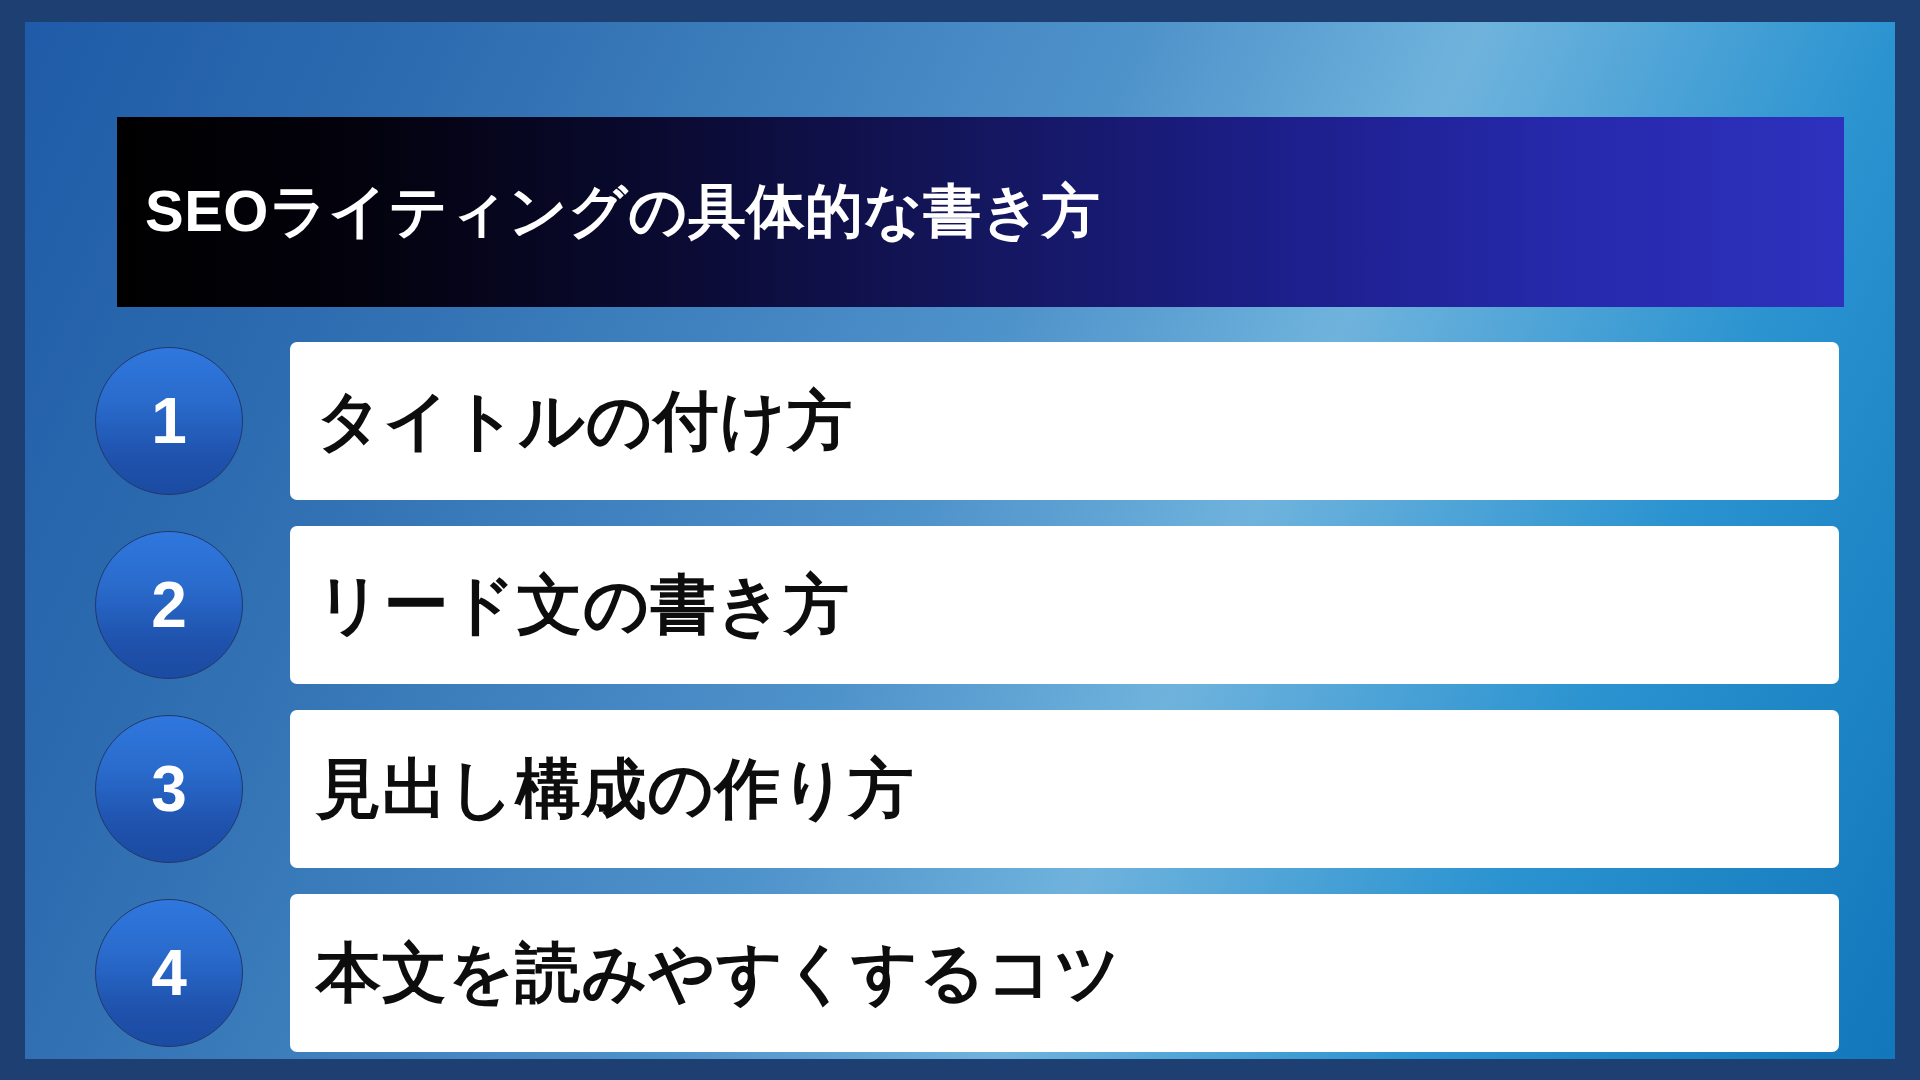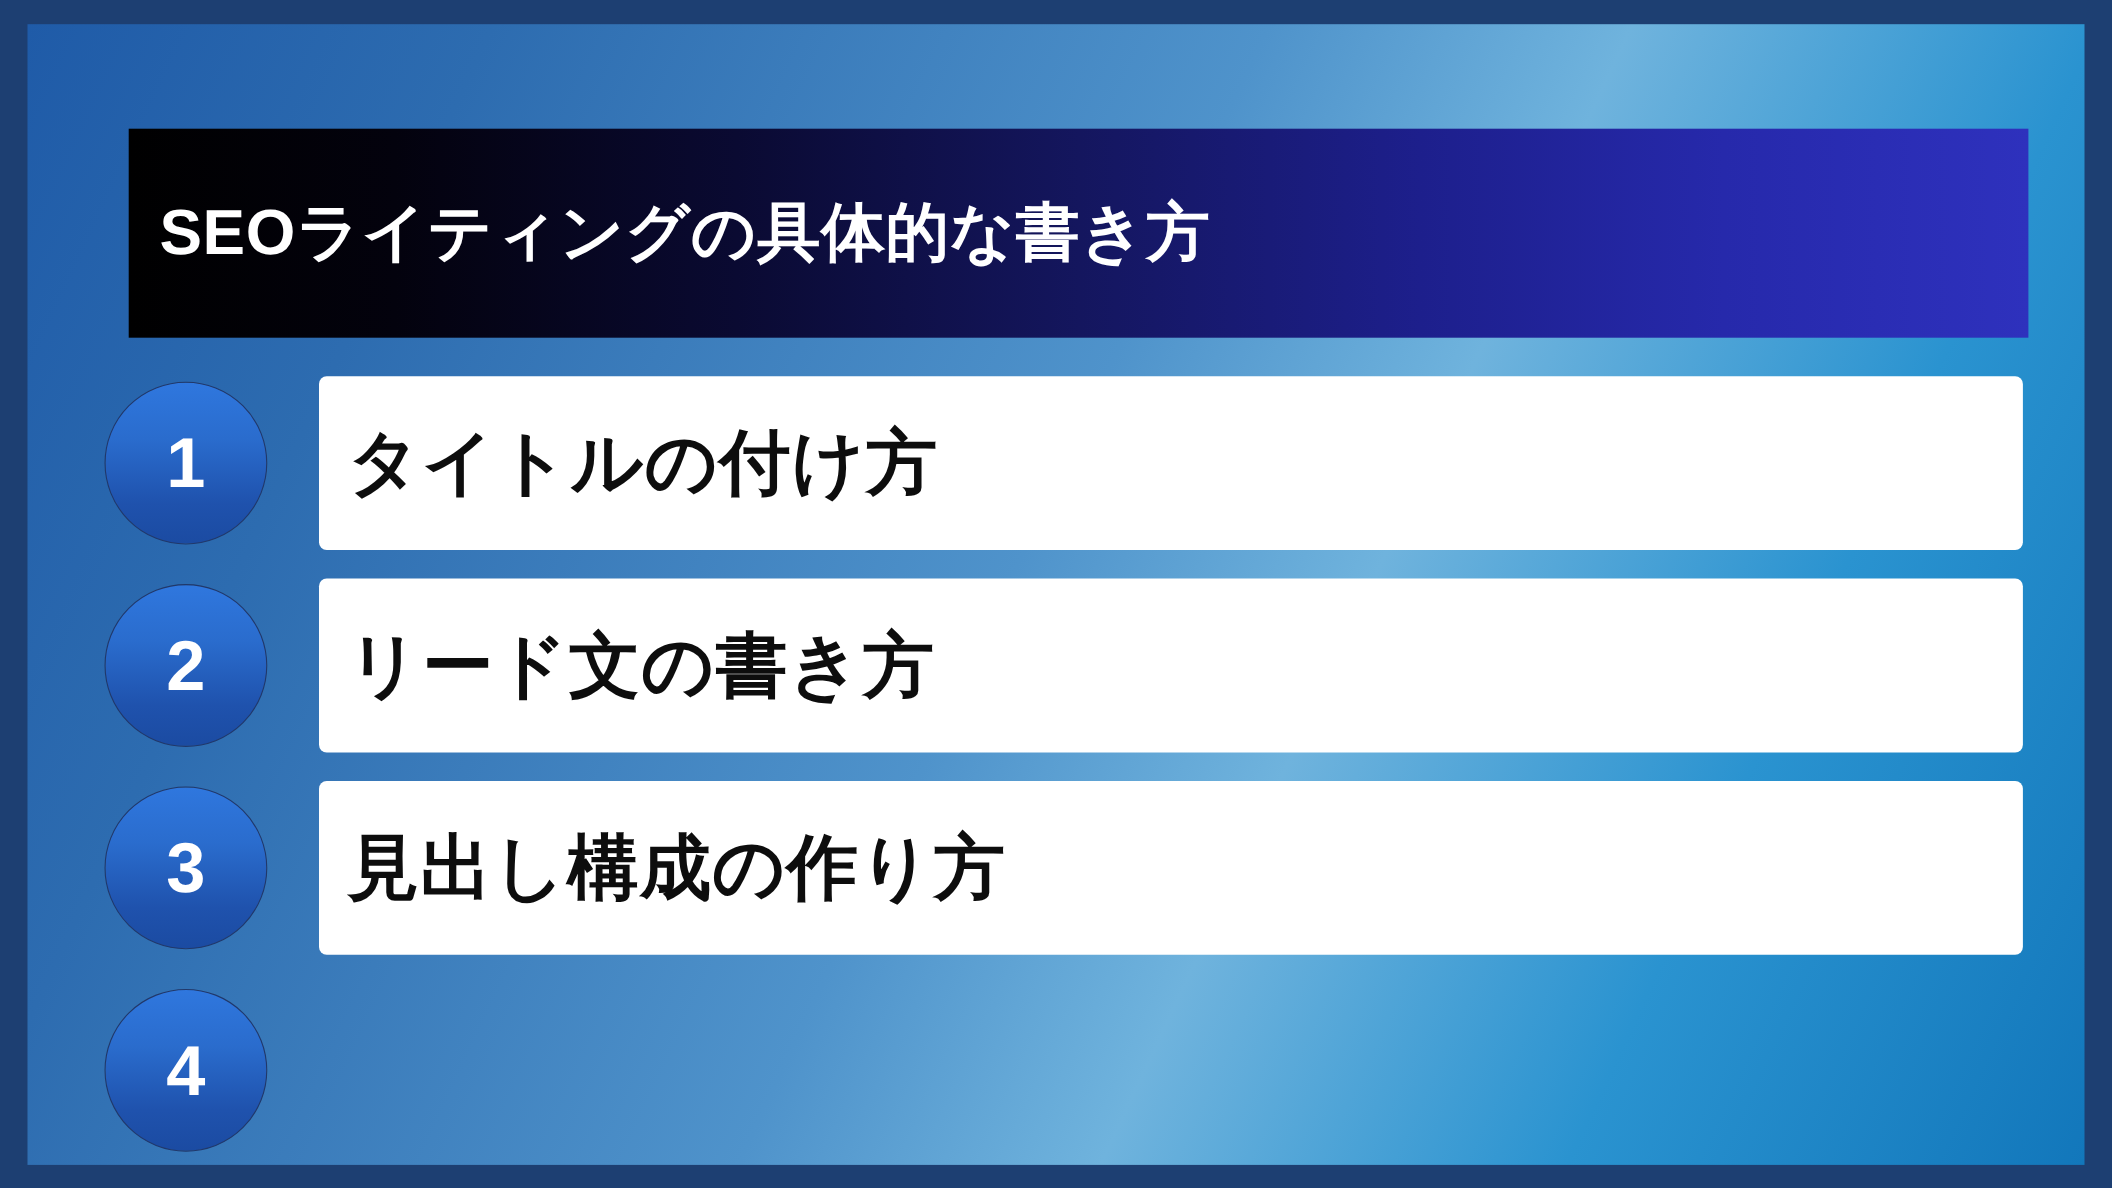--- a/index.html
+++ b/index.html
@@ -155,17 +155,20 @@
         </div>
         <div class="card">
           <span class="card-text">見出し構成の作り方</span>
         </div>
       </div>
 
       <div class="row">
         <div class="badge">
           <span class="badge-num">4</span>
         </div>
+        <div class="card">
+          <span class="card-text">本文を読みやすくするコツ</span>
+        </div>
       </div>
 
     </div>
   </div>
 </div>
 
 </body></html>

